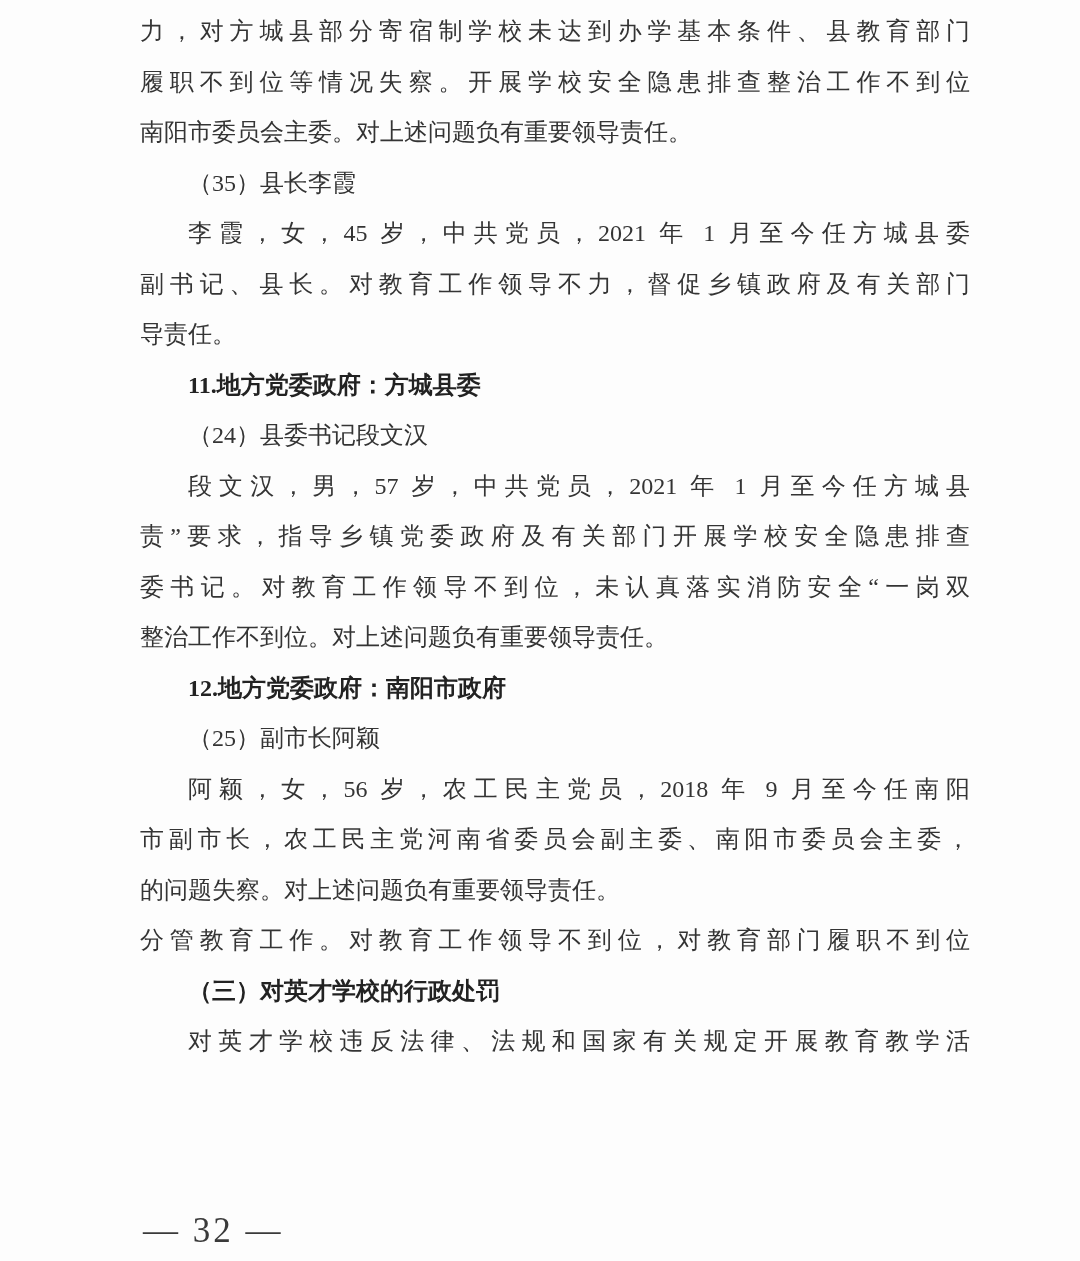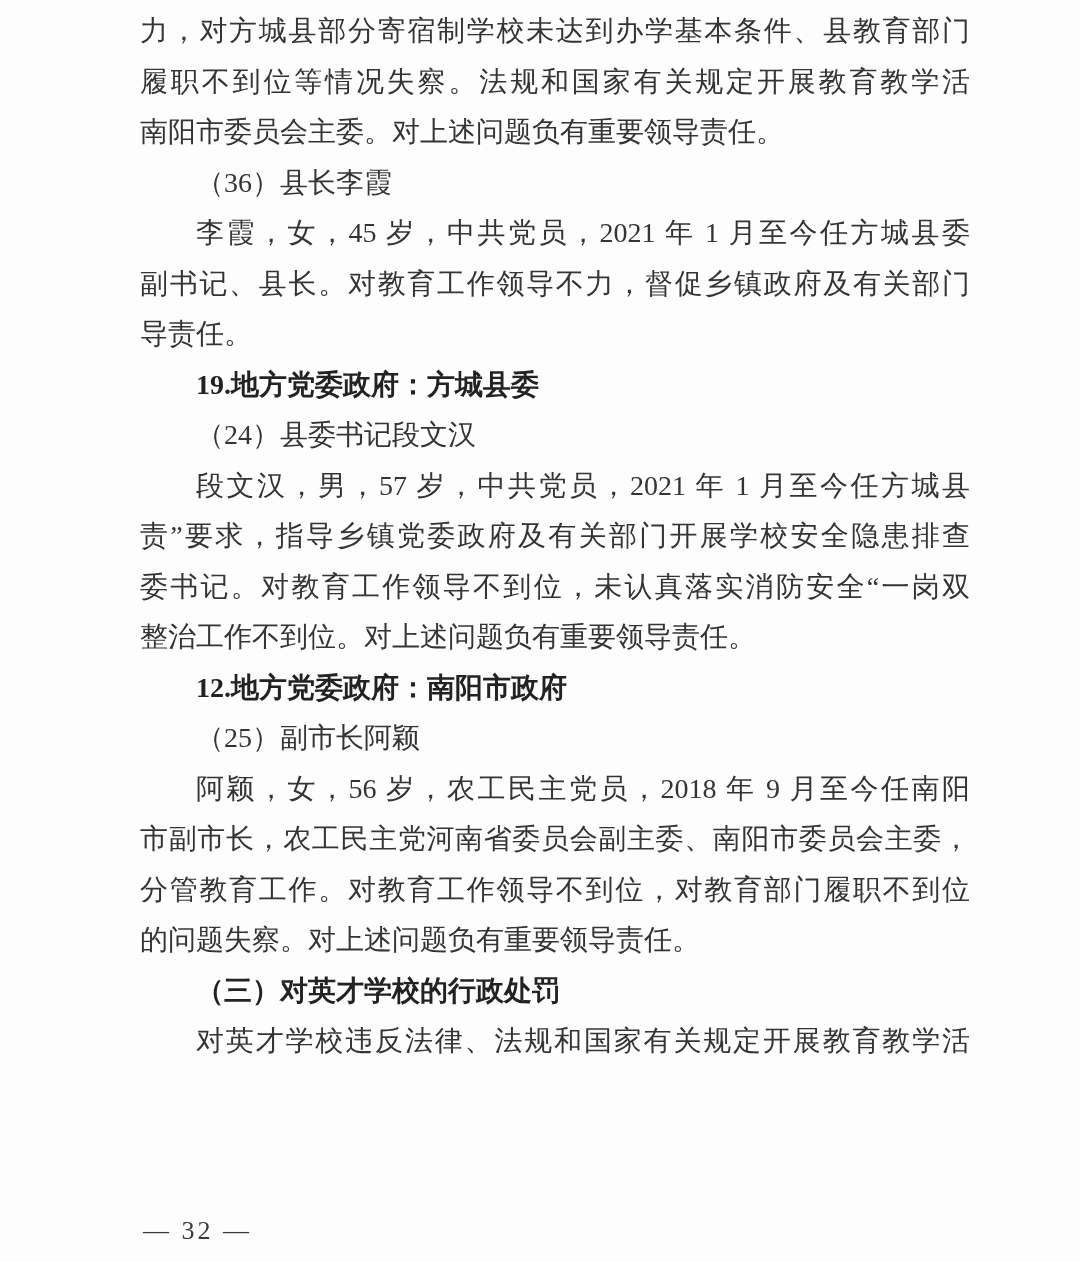--- a/index.html
+++ b/index.html
@@ -16,21 +16,21 @@
     font-family: "Liberation Serif", "DejaVu Serif", serif;
     color: #343434;
   }
   .text-block {
     position: absolute;
     left: 140px;
     top: 6px;
     width: 830px;
   }
   .line {
-    font-size: 28px;
+    font-size: 24px;
     line-height: 50.5px;
     height: 50.5px;
     text-align: justify;
     letter-spacing: 0px;
     white-space: normal;
     overflow: visible;
   }
   
   .jf { text-align-last: justify; }
   
@@ -38,60 +38,60 @@
   
   .hd {
     font-weight: bold;
     color: #222222;
     font-family: "Liberation Serif", "DejaVu Serif", serif;
   }
   .footer {
     position: absolute;
     left: 143px;
     top: 1214px;
-    font-size: 26px;
+    font-size: 35px;
     line-height: 34px;
     color: #3a3a3a;
     letter-spacing: 3px;
   }
 </style>
 </head>
 <body>
 
 <div class="page">
 
   <div class="text-block">
 
     <div class="line jf">力，对方城县部分寄宿制学校未达到办学基本条件、县教育部门</div>
-    <div class="line jf">履职不到位等情况失察。法规和国家有关规定开展教育教学活</div>
+    <div class="line jf">履职不到位等情况失察。开展学校安全隐患排查整治工作不到位</div>
     <div class="line">南阳市委员会主委。对上述问题负有重要领导责任。</div>
 
-    <div class="line ind">（36）县长李霞</div>
+    <div class="line ind">（35）县长李霞</div>
 
     <div class="line ind jf">李霞，女，45 岁，中共党员，2021 年 1 月至今任方城县委</div>
     <div class="line jf">副书记、县长。对教育工作领导不力，督促乡镇政府及有关部门</div>
     <div class="line">导责任。</div>
 
-    <div class="line ind hd">19.地方党委政府：方城县委</div>
+    <div class="line ind hd">11.地方党委政府：方城县委</div>
 
     <div class="line ind">（24）县委书记段文汉</div>
 
     <div class="line ind jf">段文汉，男，57 岁，中共党员，2021 年 1 月至今任方城县</div>
     <div class="line jf">责”要求，指导乡镇党委政府及有关部门开展学校安全隐患排查</div>
     <div class="line jf">委书记。对教育工作领导不到位，未认真落实消防安全“一岗双</div>
     <div class="line">整治工作不到位。对上述问题负有重要领导责任。</div>
 
     <div class="line ind hd">12.地方党委政府：南阳市政府</div>
 
     <div class="line ind">（25）副市长阿颖</div>
 
     <div class="line ind jf">阿颖，女，56 岁，农工民主党员，2018 年 9 月至今任南阳</div>
     <div class="line jf">市副市长，农工民主党河南省委员会副主委、南阳市委员会主委，</div>
+    <div class="line">的问题失察。对上述问题负有重要领导责任。</div>
     <div class="line jf">分管教育工作。对教育工作领导不到位，对教育部门履职不到位</div>
-    <div class="line">的问题失察。对上述问题负有重要领导责任。</div>
 
     <div class="line ind hd">（三）对英才学校的行政处罚</div>
 
     <div class="line ind jf">对英才学校违反法律、法规和国家有关规定开展教育教学活</div>
 
   </div>
 
   <div class="footer">— 32 —</div>
 
 </div>

